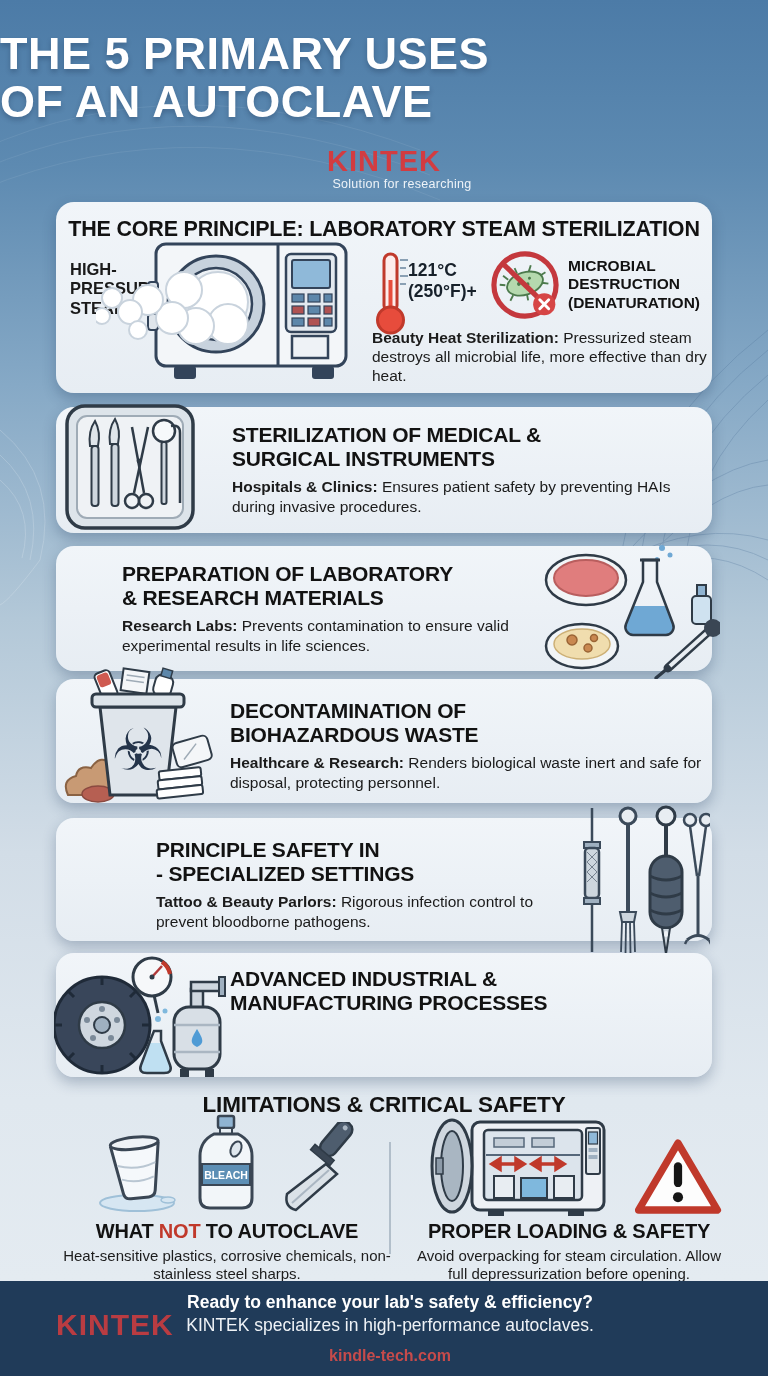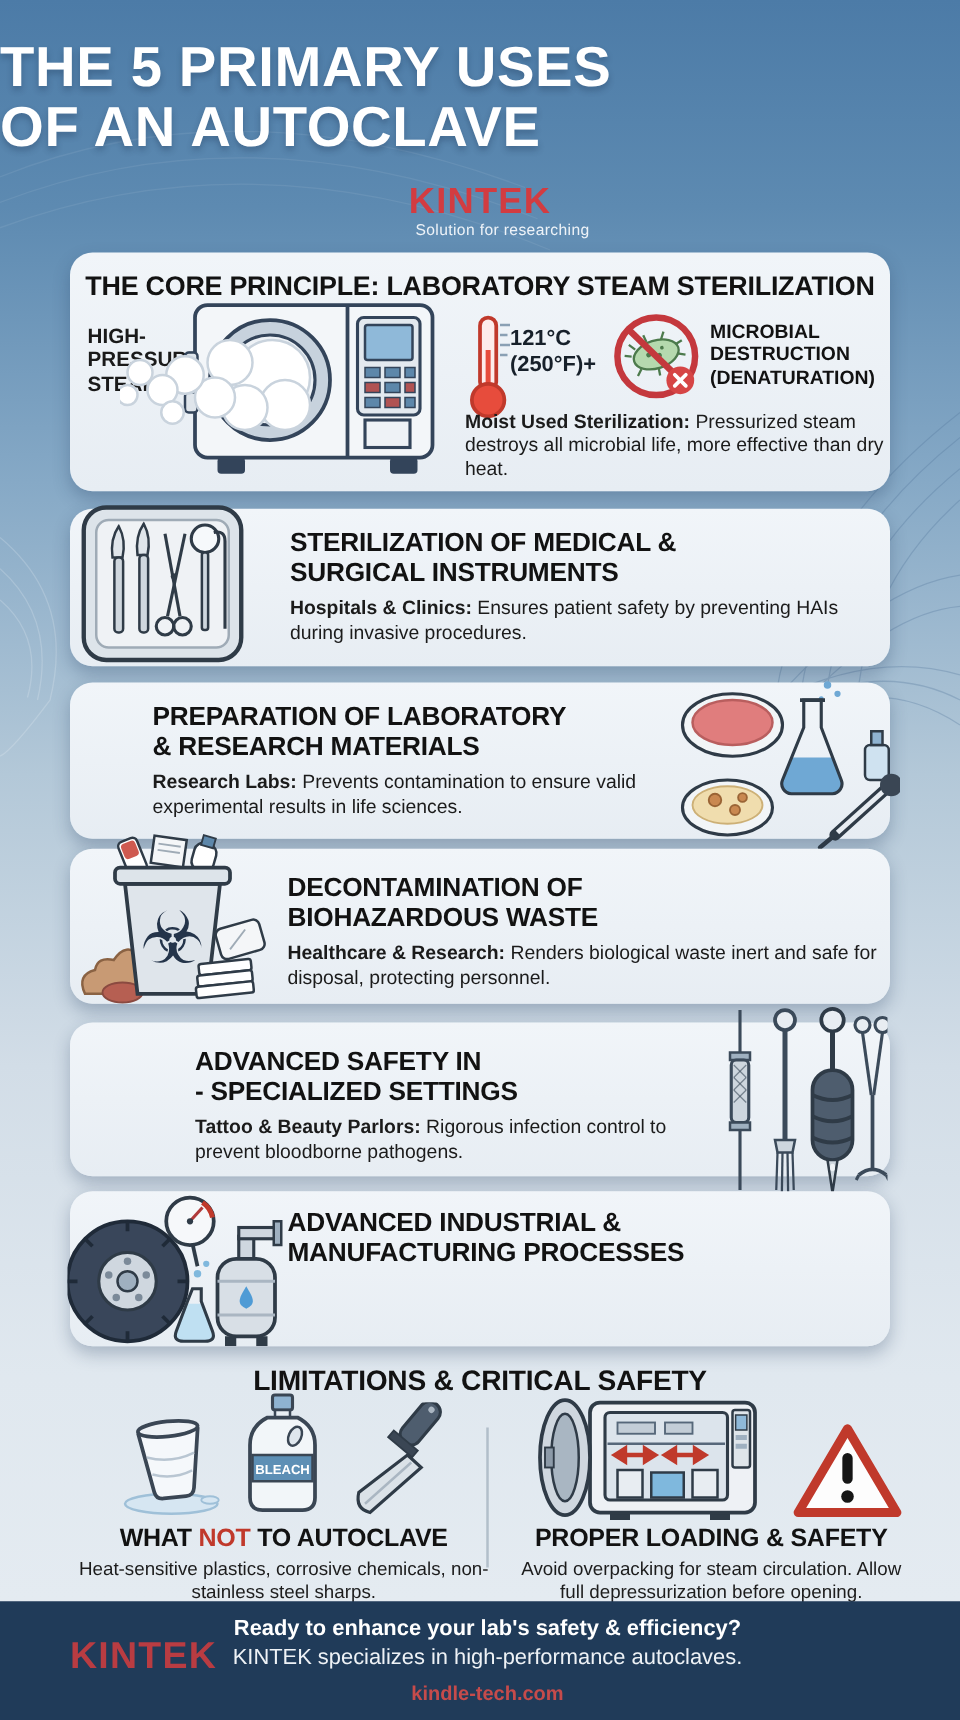--- a/index.html
+++ b/index.html
@@ -189,21 +189,21 @@
       <line x1="21" y1="22" x2="79" y2="78" stroke="#c4383d" stroke-width="7"></line>
       <circle cx="76" cy="76" r="15" fill="#d64545"></circle>
       <g stroke="#ffffff" stroke-width="4" stroke-linecap="round">
           <line x1="70" y1="70" x2="82" y2="82"></line>
           <line x1="82" y1="70" x2="70" y2="82"></line>
         </g>
     </svg>
     <div class="microbial-label">MICROBIAL
 DESTRUCTION
 (DENATURATION)</div>
-    <div class="core-body"><b>Moist Used Sterilization:</b> <span>Pressurized steam destroys all microbial life, more effective than dry heat.</span></div>
+    <div class="core-body"><b>Beauty Heat Sterilization:</b> <span>Pressurized steam destroys all microbial life, more effective than dry heat.</span></div>
   </section>
 
   <section class="card c2">
     <svg class="icon-abs" style="left:8px; top:-6px;" width="132" height="132" viewBox="0 0 132 132">
       <rect x="3" y="5" width="126" height="122" rx="18" fill="#dde4ea" stroke="#2f3b47" stroke-width="3.5"></rect>
       <rect x="13" y="15" width="106" height="102" rx="10" fill="#eff2f5" stroke="#9fabb6" stroke-width="2"></rect>
       <path d="M31 20 q6 11 3 25 l-8 0 q-2 -15 5 -25 z" fill="#dfe5ea" stroke="#2f3b47" stroke-width="2"></path>
       <rect x="27.5" y="45" width="7" height="60" rx="3" fill="#cfd7de" stroke="#2f3b47" stroke-width="2"></rect>
       <path d="M51 18 q6 11 3 25 l-8 0 q-2 -15 5 -25 z" fill="#dfe5ea" stroke="#2f3b47" stroke-width="2"></path>
       <rect x="47.5" y="43" width="7" height="62" rx="3" fill="#cfd7de" stroke="#2f3b47" stroke-width="2"></rect>
@@ -286,21 +286,21 @@
     </svg>
     <div class="use-text" style="left:174px; top:20px; width:474px;">
       <div class="use-title">DECONTAMINATION OF
 BIOHAZARDOUS WASTE</div>
       <div class="use-body"><b>Healthcare &amp; Research:</b> <span>Renders biological waste inert and safe for disposal, protecting personnel.</span></div>
     </div>
   </section>
 
   <section class="card c5">
     <div class="use-text" style="left:100px; top:20px; width:420px;">
-      <div class="use-title">ADVANCED SAFETY IN
+      <div class="use-title">PRINCIPLE SAFETY IN
 - SPECIALIZED SETTINGS</div>
       <div class="use-body"><b>Tattoo &amp; Beauty Parlors:</b> <span>Rigorous infection control to prevent bloodborne pathogens.</span></div>
     </div>
     <svg class="icon-abs" style="left:514px; top:-14px;" width="140" height="152" viewBox="0 0 140 152">
       <g stroke="#3b4a5a">
         <line x1="22" y1="4" x2="22" y2="42" stroke-width="2.5"></line>
         <rect x="14" y="38" width="16" height="6" fill="#9fb0c0" stroke-width="2"></rect>
         <rect x="15" y="44" width="14" height="50" rx="4" fill="#cdd6de" stroke-width="2.5"></rect>
         <line x1="17" y1="48" x2="27" y2="58" stroke-width="1" opacity=".6"></line>
           <line x1="17" y1="58" x2="27" y2="68" stroke-width="1" opacity=".6"></line>

